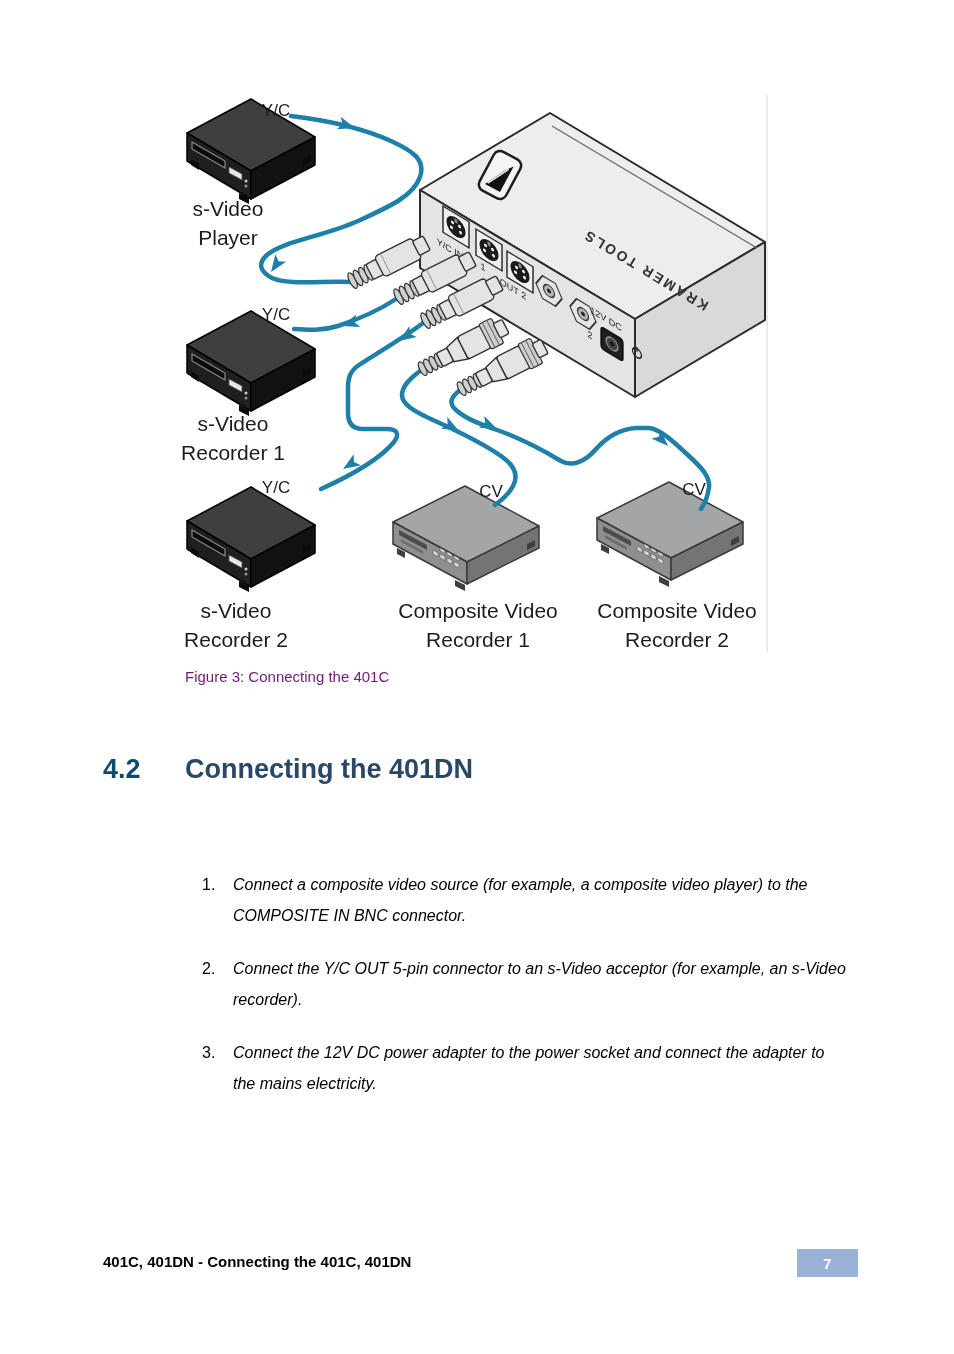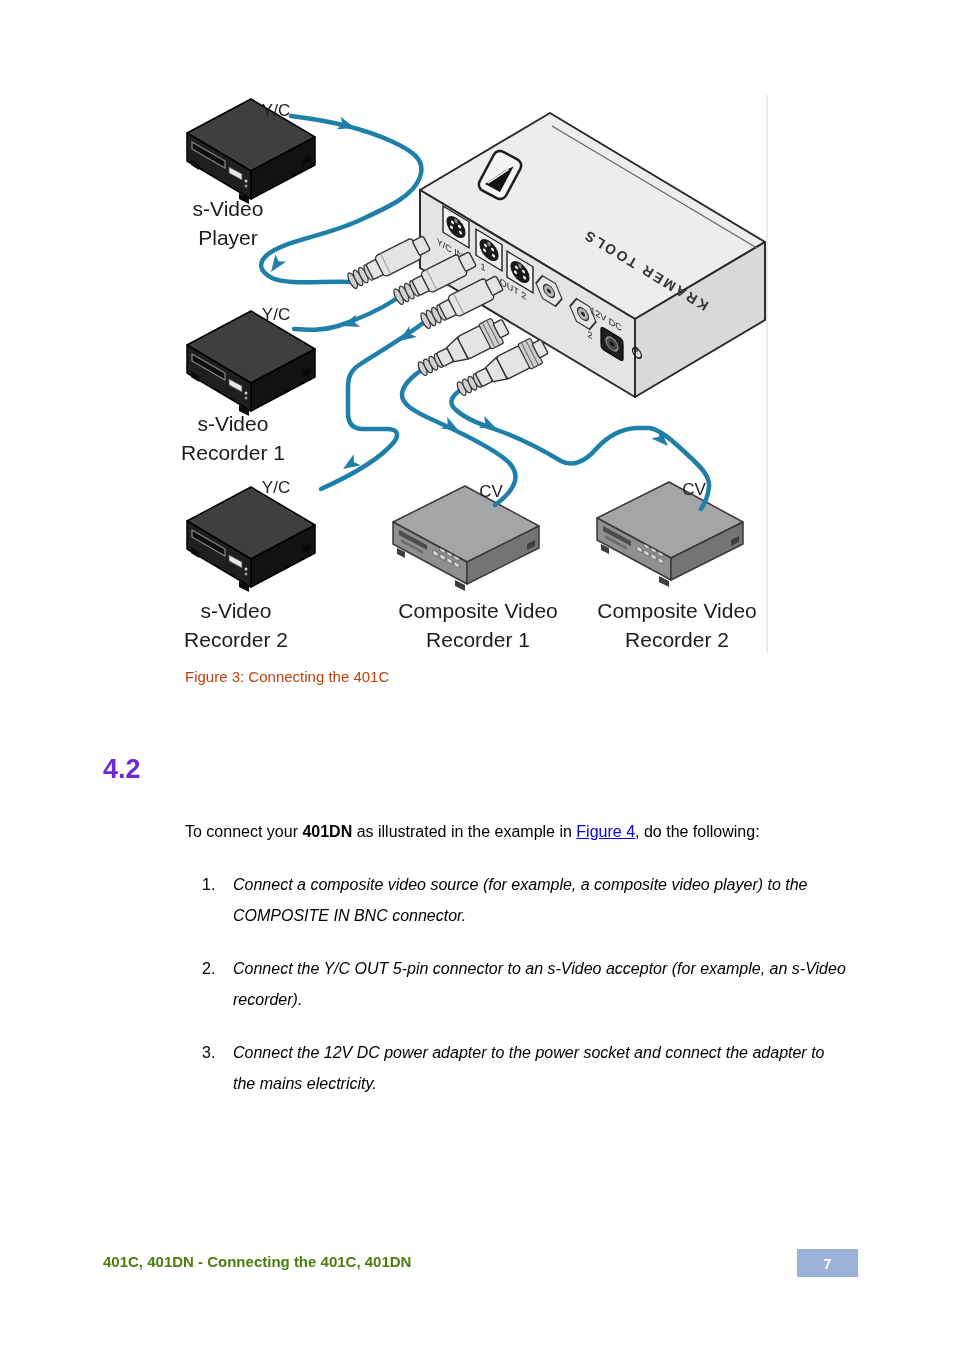--- a/index.html
+++ b/index.html
@@ -15,31 +15,31 @@
   .ktop{fill:#ededeb;stroke:#2b2b2b;stroke-width:2;stroke-linejoin:round;}
   .kfront{fill:#e4e4e2;stroke:#2b2b2b;stroke-width:2;stroke-linejoin:round;}
   .kside{fill:#d9d9d7;stroke:#2b2b2b;stroke-width:2;stroke-linejoin:round;}
   .cable{fill:none;stroke:#1e7fa9;stroke-width:4.5;stroke-linecap:round;}
   .arrow{fill:#1e7fa9;}
   .plug{fill:#e4e4e2;stroke:#333;stroke-width:1.4;}
   .plugdark{fill:#cfcfcd;stroke:#333;stroke-width:1.2;}
   .devlabel{font-size:21px;fill:#1c1c1c;text-anchor:middle;}
   .portlabel{font-size:17px;fill:#1c1c1c;text-anchor:middle;}
   .panellabel{font-size:9px;fill:#222;text-anchor:middle;}
-  .caption{position:absolute;left:185px;top:668px;font-size:15px;color:#c2410c;}
-  .hnum{position:absolute;left:103px;top:754px;font-size:27px;font-weight:bold;color:#6d28d9;}
+  .caption{position:absolute;left:185px;top:668px;font-size:15px;color:#701a75;}
+  .hnum{position:absolute;left:103px;top:754px;font-size:27px;font-weight:bold;color:#0c4a6e;}
   .htitle{position:absolute;left:185px;top:754px;font-size:27px;font-weight:bold;color:#2a4866;}
   .intro{position:absolute;left:185px;top:816px;width:700px;font-size:16px;line-height:31px;}
   .intro b{font-weight:bold;}
   .figlink{color:#0000ee;text-decoration:underline;cursor:pointer;}
   .steps{position:absolute;left:202px;top:869px;}
   .step{display:flex;margin-bottom:22px;font-size:16px;line-height:31px;}
   .stepnum{width:31px;flex:none;}
   .steptext{width:615px;font-style:italic;}
-  .footer-text{position:absolute;left:103px;top:1253px;font-size:15px;font-weight:bold;color:#4d7c0f;}
+  .footer-text{position:absolute;left:103px;top:1253px;font-size:15px;font-weight:bold;color:#000000;}
   .page-box{position:absolute;left:797px;top:1249px;width:61px;height:28px;background:#9ab1d8;
             display:flex;align-items:center;justify-content:center;}
   .page-num{color:#ffffff;font-size:15px;font-weight:bold;}
 </style>
 </head>
 <body>
 
 <div class="page">
 
   <svg width="954" height="660" viewBox="0 0 954 660" style="position:absolute;left:0;top:0;">
@@ -237,24 +237,22 @@
     <text class="devlabel" x="236" y="647">Recorder 2</text>
     <text class="devlabel" x="478" y="618">Composite Video</text>
     <text class="devlabel" x="478" y="647">Recorder 1</text>
     <text class="devlabel" x="677" y="618">Composite Video</text>
     <text class="devlabel" x="677" y="647">Recorder 2</text>
   </svg>
 
   <div class="caption">Figure 3: Connecting the 401C</div>
 
   <div class="hnum">4.2</div>
-
-  <div class="intro">
-    <span>To connect your </span><b>401DN</b><span> as illustrated in the example in </span><span class="figlink">Figure 4</span><span>, do the following:</span>
-  </div>
+  <div class="htitle">Connecting the 401DN</div>
+
 
   <div class="steps">
     <div class="step">
       <div class="stepnum">1.</div>
       <div class="steptext">Connect a composite video source (for example, a composite video player) to the COMPOSITE IN BNC connector.</div>
     </div>
     <div class="step">
       <div class="stepnum">2.</div>
       <div class="steptext">Connect the Y/C OUT 5-pin connector to an s-Video acceptor (for example, an s-Video recorder).</div>
     </div>

